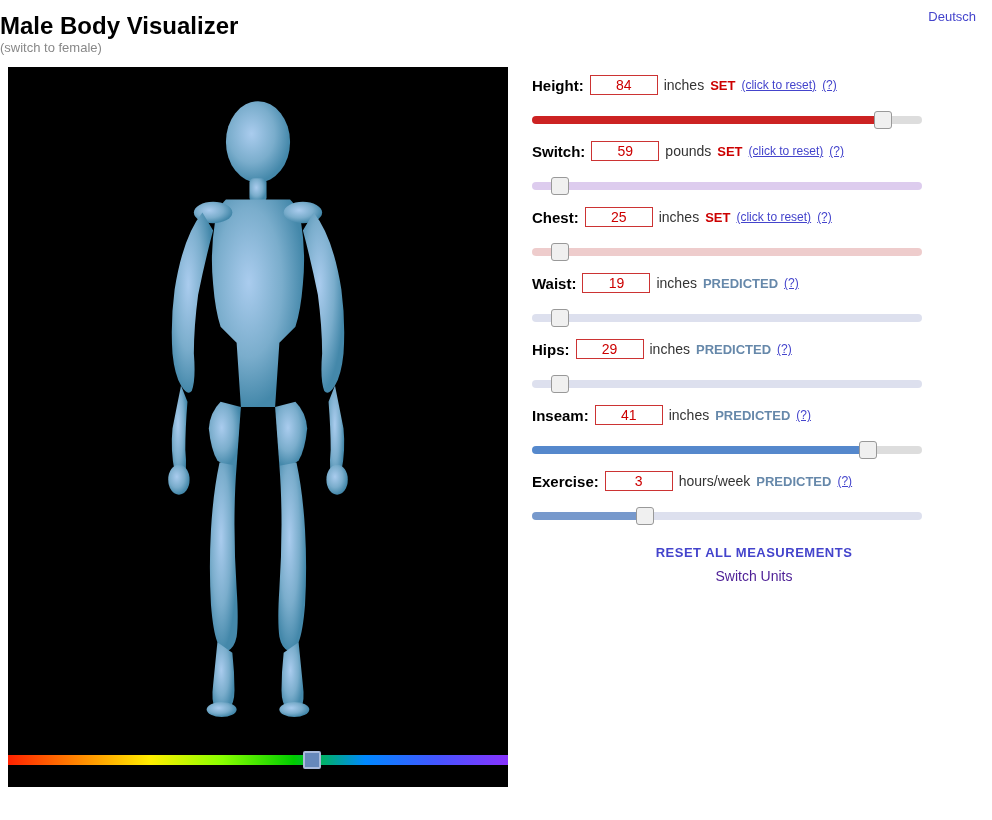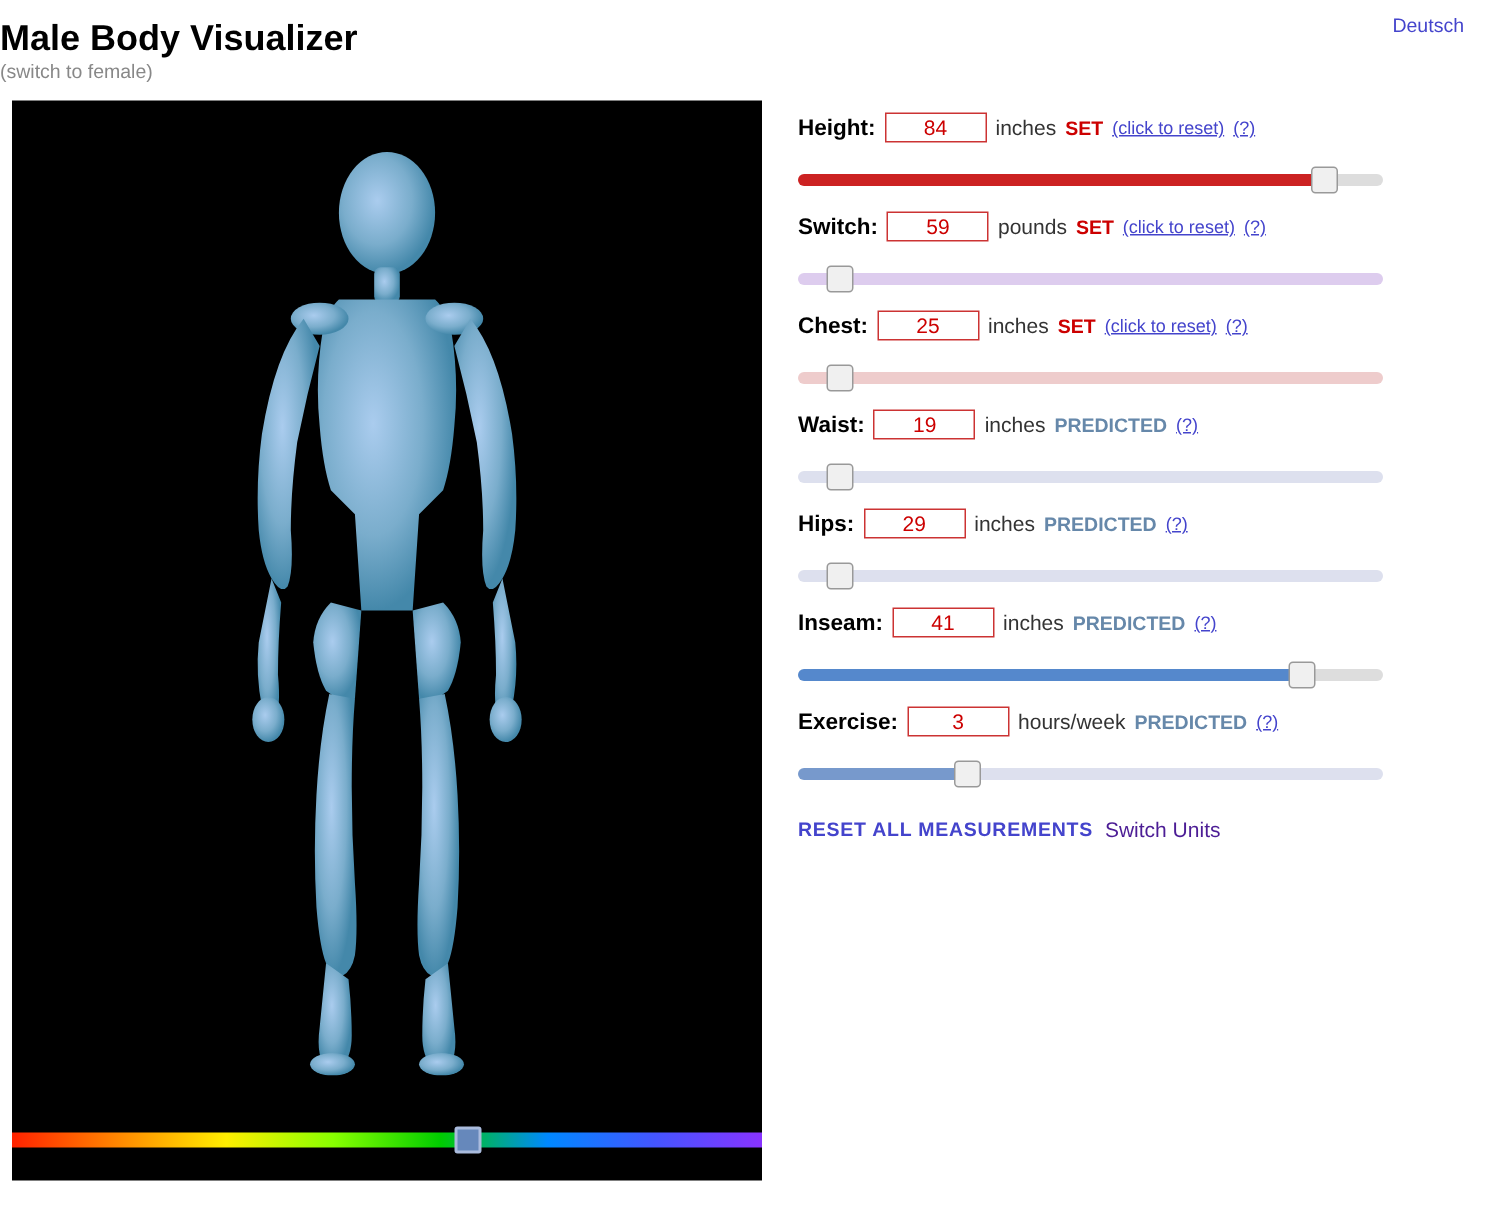--- a/index.html
+++ b/index.html
@@ -148,22 +148,22 @@
     
     .slider-container {
       position: relative;
       height: 18px;
       display: flex;
       align-items: center;
     }
 
     .bottom-buttons {
       display: flex;
-      flex-direction: row;
-      align-items: flex-start;
+      flex-direction: column;
+      align-items: center;
       gap: 8px;
       margin-top: 8px;
     }
 
     .reset-all-btn {
       background: none;
       border: none;
       color: #4444cc;
       font-size: 13px;
       font-weight: bold;

